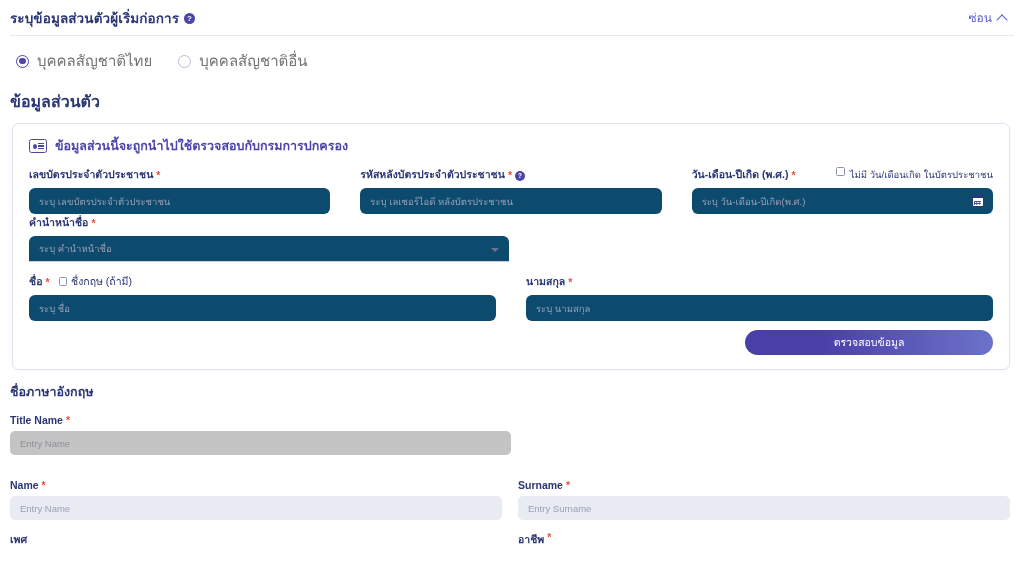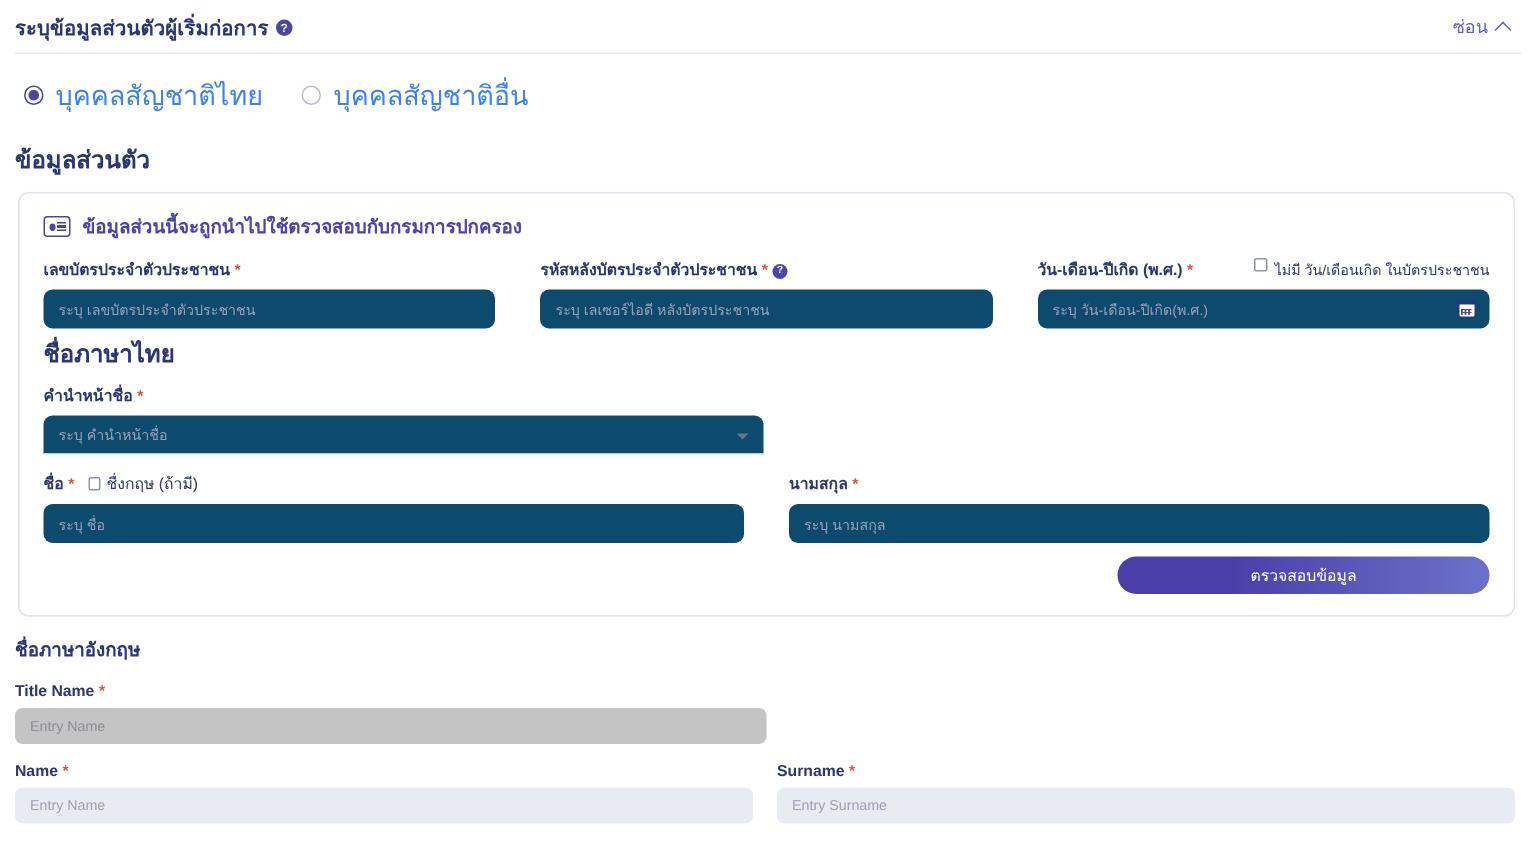--- a/index.html
+++ b/index.html
@@ -42,21 +42,21 @@
   
   .radio-row { display:flex; align-items:center; gap:26px; padding:13px 10px 8px 16px; }
   .radio-opt { display:flex; align-items:center; gap:8px; cursor:pointer; }
   .radio-ring {
     width:13px; height:13px; border-radius:50%;
     border:1.6px solid #4b45a8; display:inline-flex;
     align-items:center; justify-content:center; background:#fff;
   }
   .radio-ring.off { border-color:#b9bdd4; }
   .radio-dot { width:6.5px; height:6.5px; border-radius:50%; background:#4b45a8; }
-  .radio-label { font-size:18px; color:#3b82f6; font-weight:500; }
+  .radio-label { font-size:15px; color:#737373; font-weight:500; }
 
   .section-label {
     font-size:16px; font-weight:700; color:#2b3674;
     padding: 8px 10px 9px 10px;
   }
 
   
   .card {
     margin: 0 14px 0 12px;
     border:1.3px solid #dfe2f2; border-radius:7px;
@@ -225,21 +225,20 @@
             <span>ไม่มี วัน/เดือนเกิด ในบัตรประชาชน</span>
           </label>
         </div>
         <div class="inp-wrap">
           <div class="inp">ระบุ วัน-เดือน-ปีเกิด(พ.ศ.)</div>
           <span class="cal-icon"></span>
         </div>
       </div>
     </div>
 
-    <div class="section-label" style="padding:4px 0 7px 0">ชื่อภาษาไทย</div>
 
     <div class="field" style="width:480px">
       <div class="flabel">
         <span>คำนำหน้าชื่อ</span>
         <span class="req">*</span>
       </div>
       <div class="inp-wrap">
         <div class="inp underline-select">ระบุ คำนำหน้าชื่อ</div>
         <span class="caret"></span>
       </div>
@@ -275,21 +274,21 @@
     <div class="en-head">ชื่อภาษาอังกฤษ</div>
 
     <div class="field" style="width:501px">
       <div class="en-label">
         <span>Title Name</span>
         <span class="req">*</span>
       </div>
       <div class="en-inp disabled">Entry Name</div>
     </div>
 
-    <div class="en-row" style="margin-top:12px">
+    <div class="en-row" style="margin-top:24px">
       <div class="en-col">
         <div class="en-label">
           <span>Name</span>
           <span class="req">*</span>
         </div>
         <div class="en-inp">Entry Name</div>
       </div>
       <div class="en-col">
         <div class="en-label">
           <span>Surname</span>

